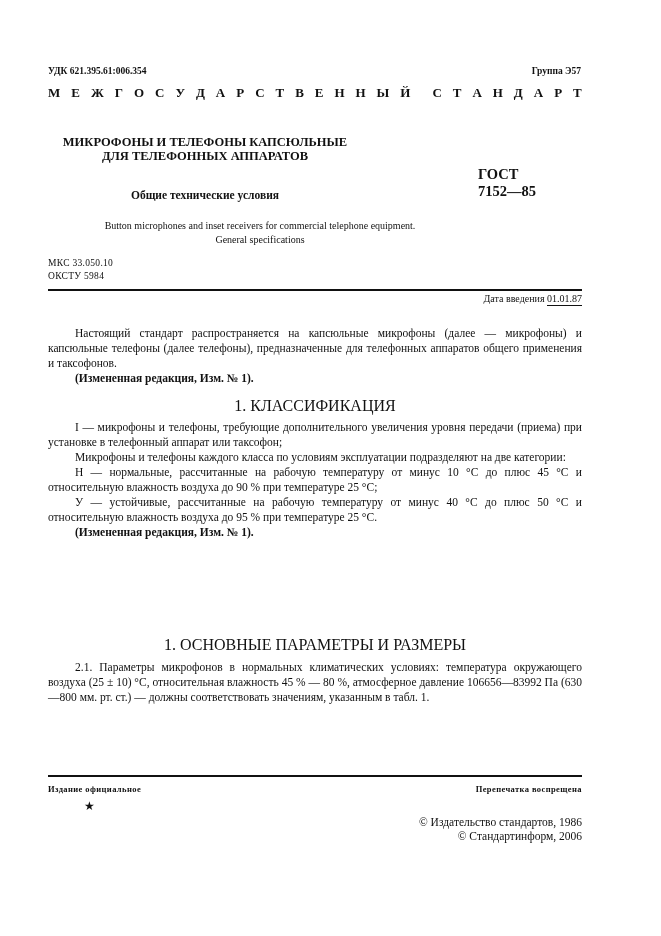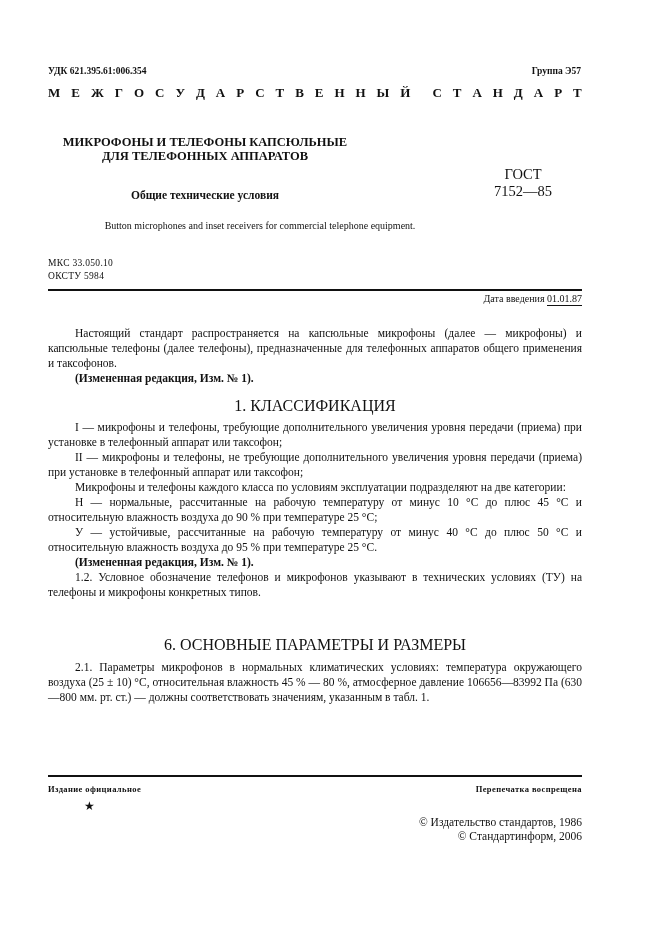--- a/index.html
+++ b/index.html
@@ -12,22 +12,22 @@
     .bold { font-weight: bold; }
     .udk { left: 48px; top: 66px; font-size: 9.5px; font-weight: bold; }
     .group { right: 80px; top: 66px; font-size: 9.5px; font-weight: bold; }
     .interstate { left: 48px; top: 85px; width: 534px; font-size: 13px; font-weight: bold;
       display: flex; justify-content: space-between; }
     .interstate span { display: inline-block; }
     .title-block { left: 60px; top: 135px; width: 290px; text-align: center;
       font-size: 12.5px; font-weight: bold; line-height: 14px; }
     .subtitle { left: 60px; top: 189px; width: 290px; text-align: center;
       font-size: 11.5px; font-weight: bold; }
-    .gost { left: 478px; top: 166px; width: 90px; text-align: center;
-      font-size: 14.5px; font-weight: normal; line-height: 17px; }
+    .gost { left: 478px; top: 166px; width: 90px; text-align: left;
+      font-size: 14.5px; font-weight: bold; line-height: 17px; }
     .english { left: 60px; top: 219px; width: 400px; text-align: center;
       font-size: 10px; line-height: 14px; }
     .mks { left: 48px; top: 257px; font-size: 9.5px; line-height: 13px; letter-spacing: 0.3px; }
     .rule-top { left: 48px; top: 289px; width: 534px; height: 2px; background: #111; }
     .intro-date { right: 79px; top: 293px; font-size: 10px; font-weight: normal; }
     .intro-date .date-val { border-bottom: 1px solid #111; padding-bottom: 1px; }
     .body-text { left: 48px; width: 534px; font-size: 11.5px; line-height: 15px; text-align: justify; }
     .para { text-indent: 27px; margin: 0; }
     .heading { left: 48px; width: 534px; text-align: center; font-size: 16px; font-weight: normal; }
     .rule-bottom { left: 48px; top: 775px; width: 534px; height: 2px; background: #111; }
@@ -78,20 +78,21 @@
 </div>
 <div class="abs subtitle">Общие технические условия</div>
 
 <div class="abs gost">
   <div>ГОСТ</div>
   <div>7152—85</div>
 </div>
 
 <div class="abs english">
   <div>Button microphones and inset receivers for commercial telephone equipment.</div>
+  <div>General specifications</div>
 </div>
 
 <div class="abs mks">
   <div>МКС 33.050.10</div>
   <div>ОКСТУ 5984</div>
 </div>
 
 <div class="abs rule-top"></div>
 
 <div class="abs intro-date">
@@ -101,29 +102,27 @@
 
 <div class="abs body-text" style="top: 326px;">
   <p class="para">Настоящий стандарт распространяется на капсюльные микрофоны (далее — микрофоны) и капсюльные телефоны (далее телефоны), предназначенные для телефонных аппаратов общего применения и таксофонов.</p>
   <p class="para bold">(Измененная редакция, Изм. № 1).</p>
 </div>
 
 <div class="abs heading" style="top: 397px;">1.  КЛАССИФИКАЦИЯ</div>
 
 <div class="abs body-text" style="top: 420px;">
   <p class="para">I — микрофоны и телефоны, требующие дополнительного увеличения уровня передачи (приема) при установке в телефонный аппарат или таксофон;</p>
-  <p class="para">II — микрофоны и телефоны, не требующие дополнительного увеличения уровня передачи (приема) при установке в телефонный аппарат или таксофон;</p>
   <p class="para">Микрофоны и телефоны каждого класса по условиям эксплуатации подразделяют на две категории:</p>
   <p class="para">Н — нормальные, рассчитанные на рабочую температуру от минус 10 °С до плюс 45 °С и относительную влажность воздуха до 90 % при температуре 25 °С;</p>
   <p class="para">У — устойчивые, рассчитанные на рабочую температуру от минус  40 °С до плюс 50 °С и относительную влажность воздуха до 95 % при температуре 25 °С.</p>
   <p class="para bold">(Измененная редакция, Изм. № 1).</p>
-  <p class="para">1.2.  Условное обозначение телефонов и микрофонов указывают в технических условиях (ТУ) на телефоны и микрофоны конкретных типов.</p>
 </div>
 
-<div class="abs heading" style="top: 636px;">6.  ОСНОВНЫЕ ПАРАМЕТРЫ И РАЗМЕРЫ</div>
+<div class="abs heading" style="top: 636px;">1.  ОСНОВНЫЕ ПАРАМЕТРЫ И РАЗМЕРЫ</div>
 
 <div class="abs body-text" style="top: 660px;">
   <p class="para">2.1.  Параметры микрофонов в нормальных климатических условиях: температура окружающего воздуха  (25 ± 10) °С,  относительная  влажность  45 % — 80 %,  атмосферное давление 106656—83992 Па (630—800 мм. рт. ст.) — должны соответствовать значениям, указанным в табл. 1.</p>
 </div>
 
 <div class="abs rule-bottom"></div>
 <div class="abs official">Издание  официальное</div>
 <div class="abs reprint">Перепечатка  воспрещена</div>
 <div class="abs star">★</div>
 <div class="abs copyright">

